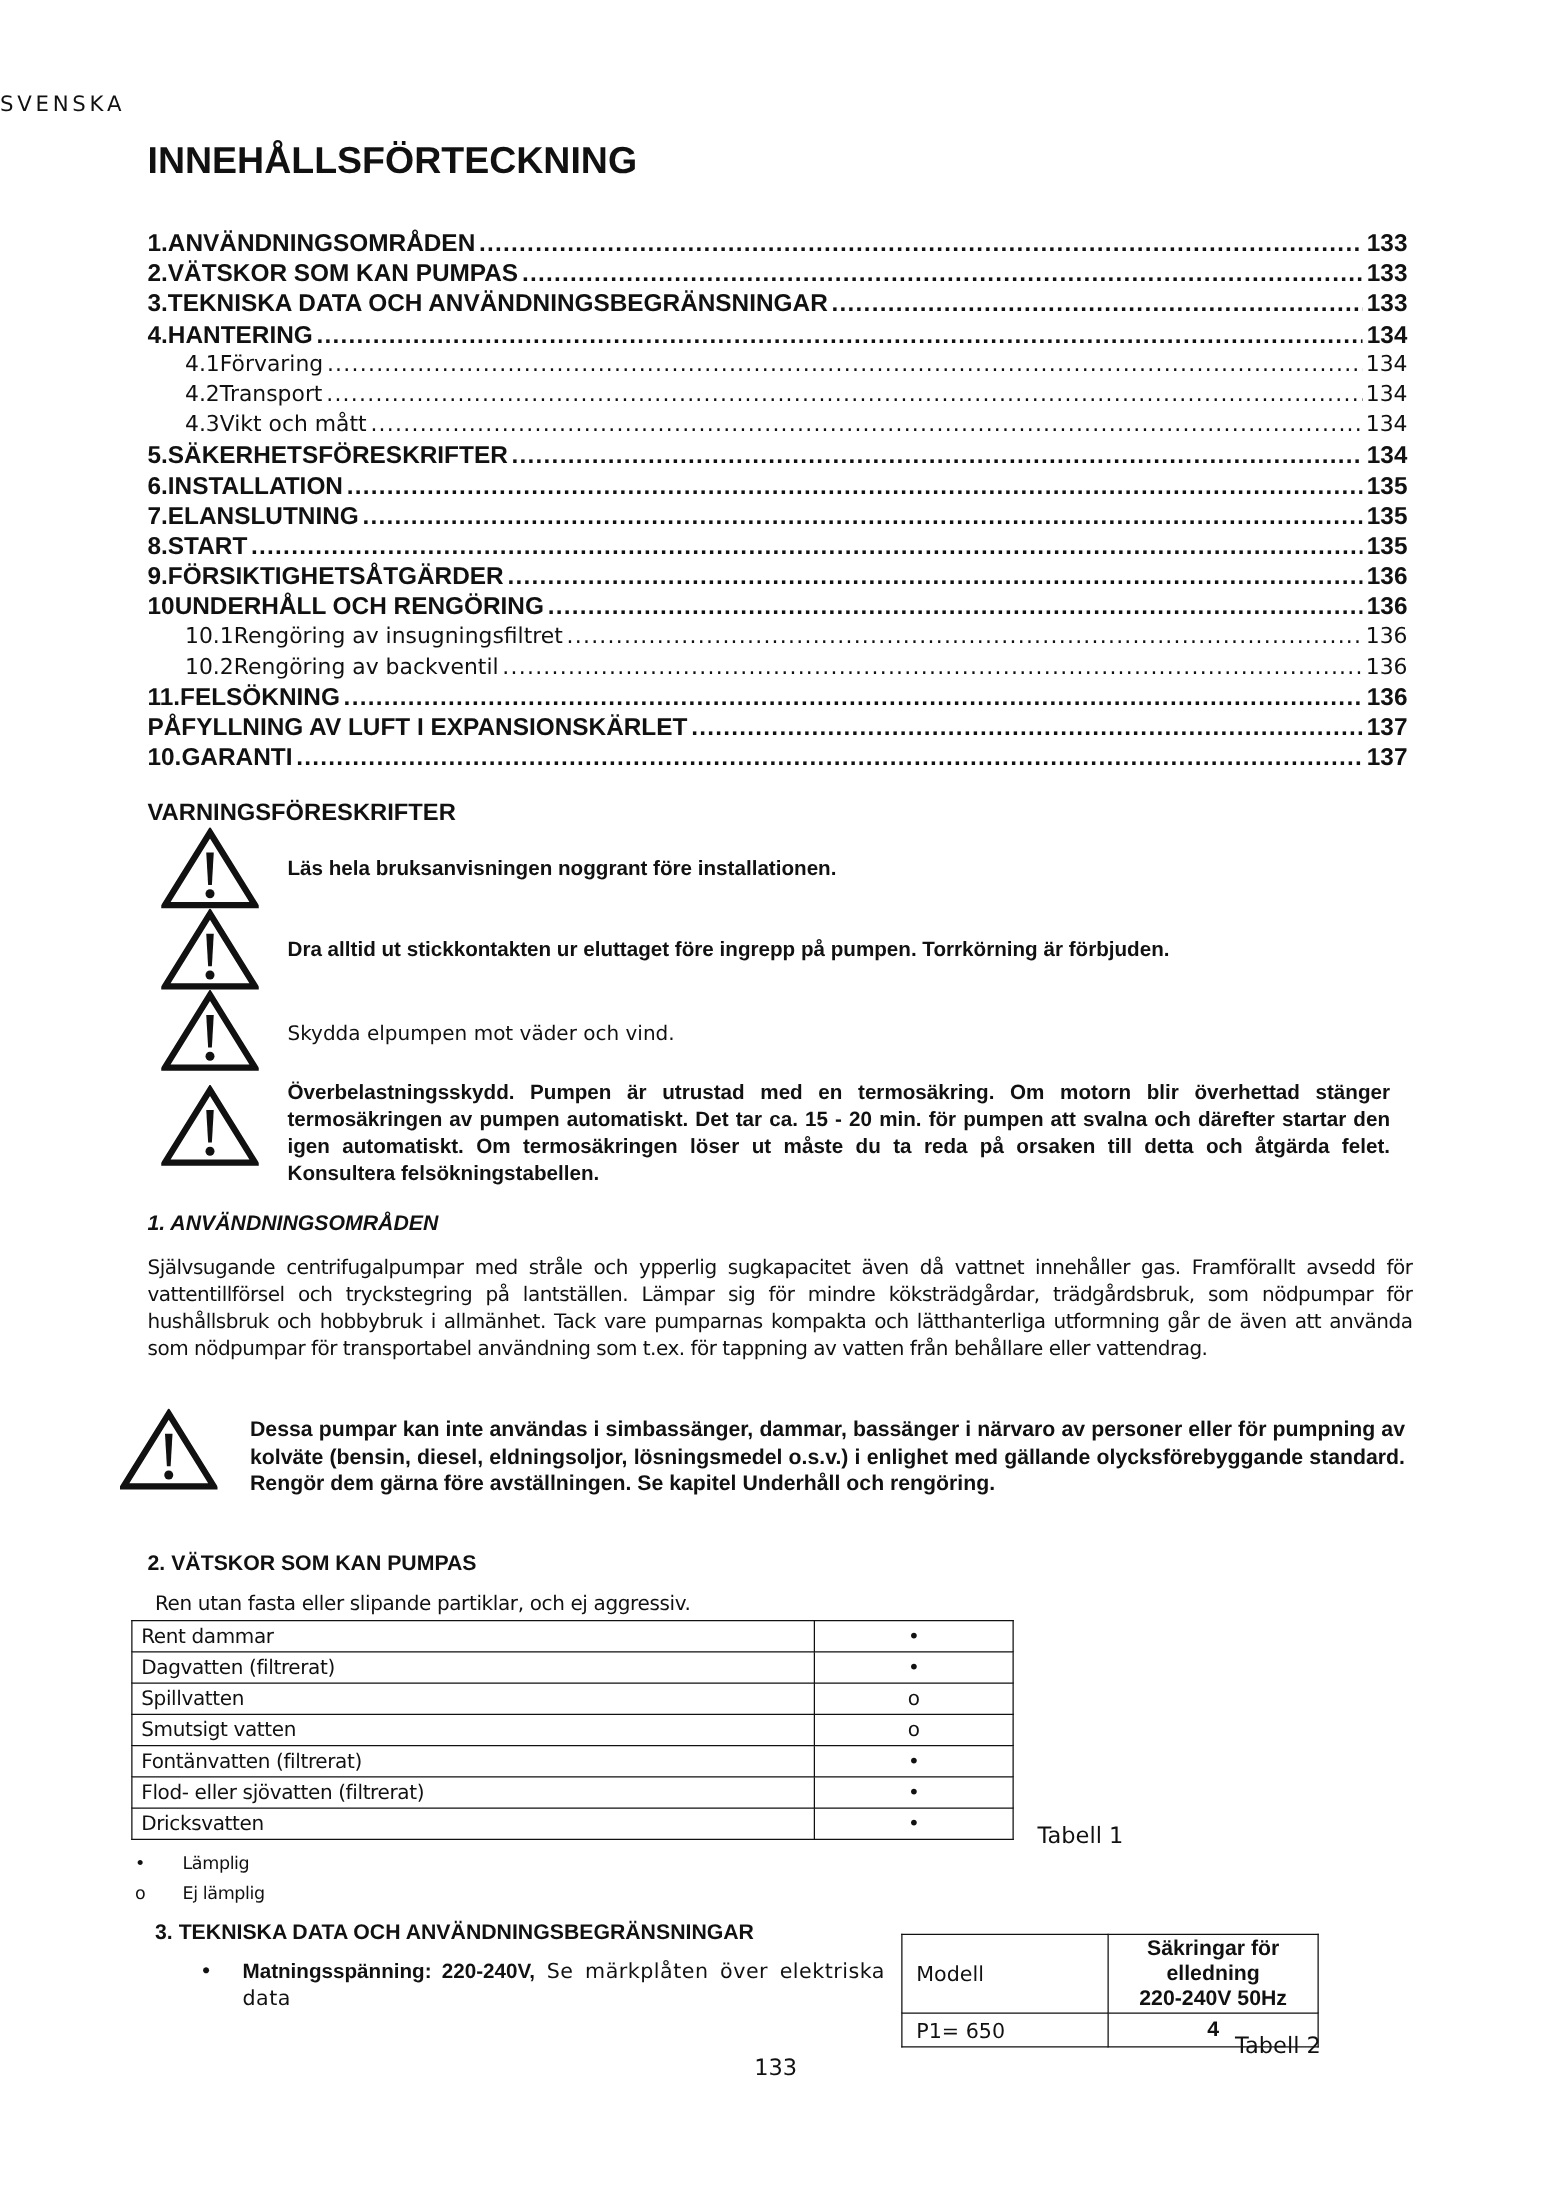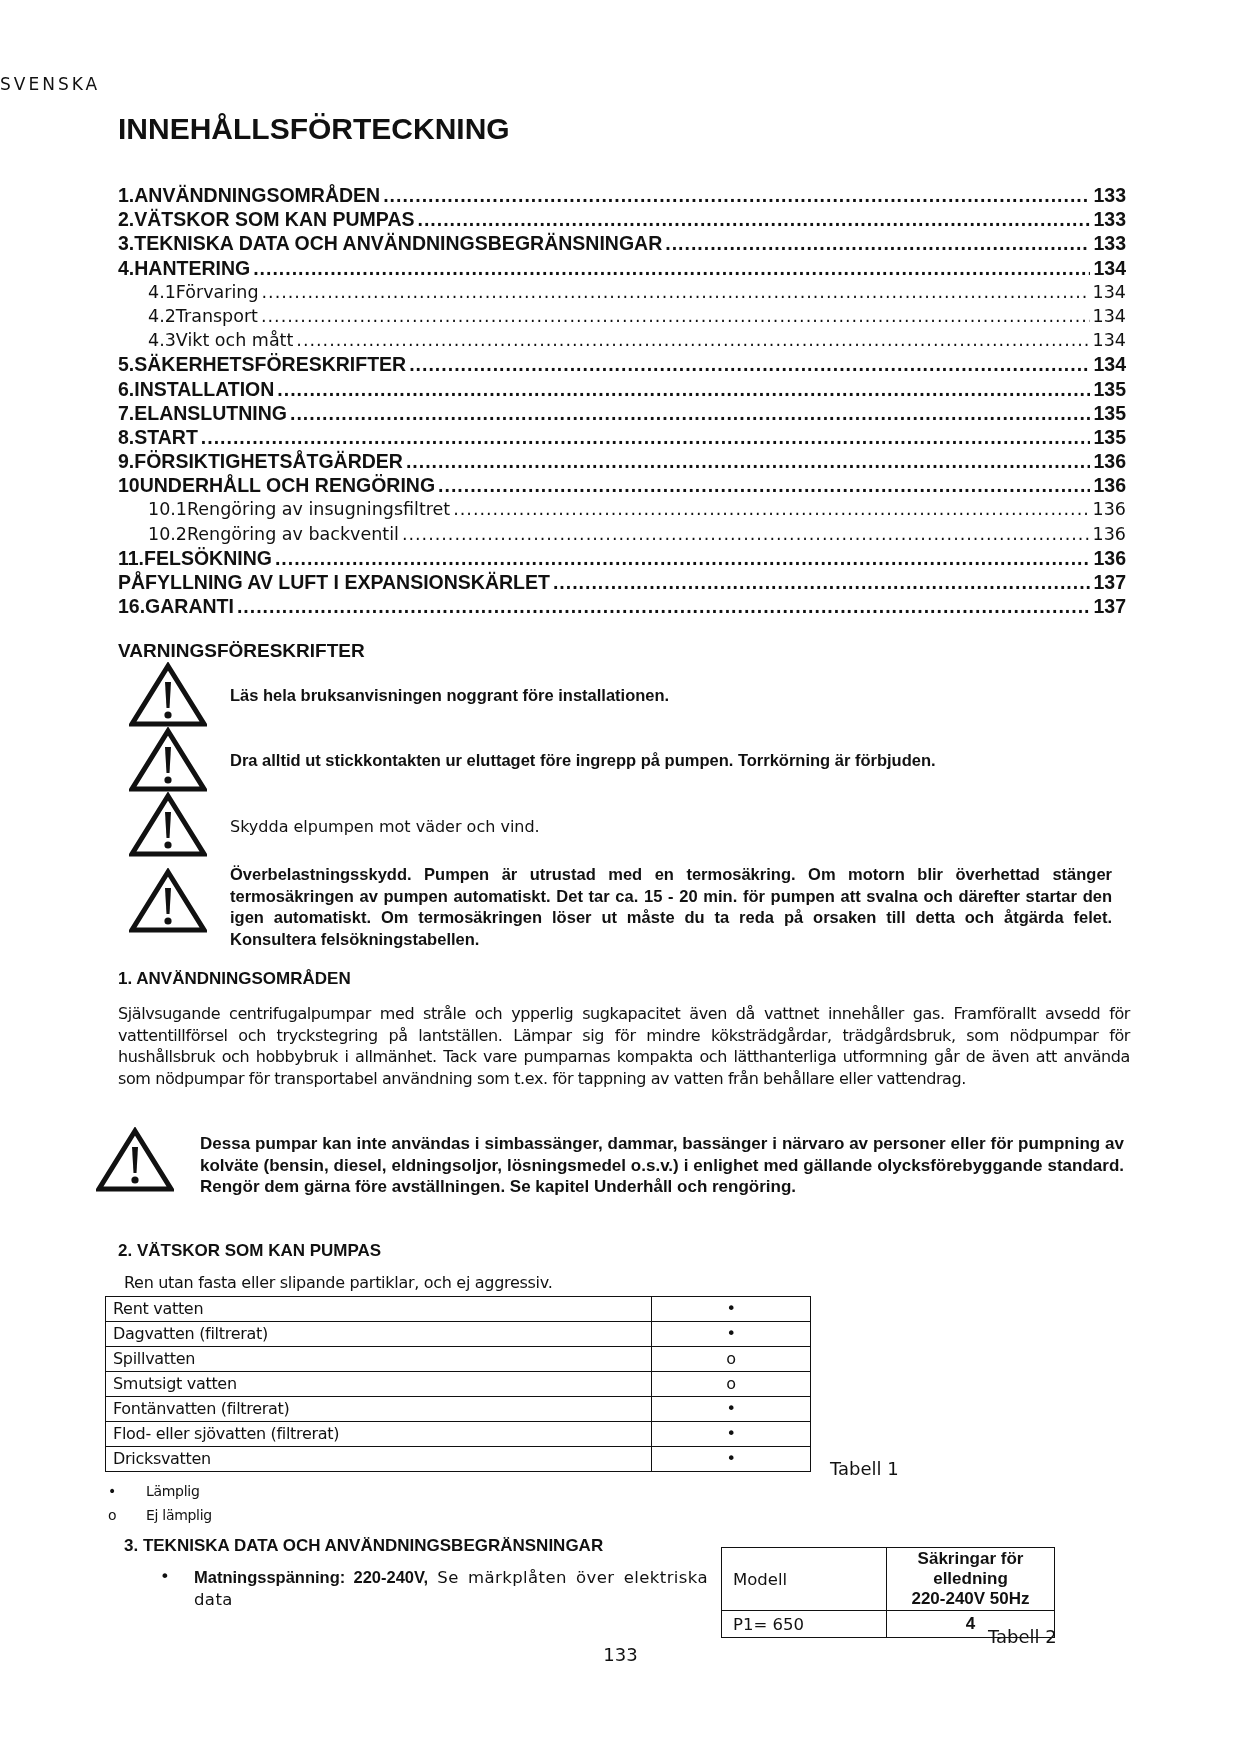--- a/index.html
+++ b/index.html
@@ -167,21 +167,21 @@
       <span class="toc-dots">............................................................................................................................................................................................................................................................................................................</span>
       <span class="toc-page">136</span>
     </div>
     <div class="toc-row lvl1">
       <span class="toc-num none"></span>
       <span class="toc-label">PÅFYLLNING AV LUFT I EXPANSIONSKÄRLET</span>
       <span class="toc-dots">............................................................................................................................................................................................................................................................................................................</span>
       <span class="toc-page">137</span>
     </div>
     <div class="toc-row lvl1">
-      <span class="toc-num wide">16.</span>
+      <span class="toc-num wide">10.</span>
       <span class="toc-label">GARANTI</span>
       <span class="toc-dots">............................................................................................................................................................................................................................................................................................................</span>
       <span class="toc-page">137</span>
     </div>
   </div>
 
 <div id="warn-heading" class="abs">VARNINGSFÖRESKRIFTER</div>
 <div id="warnings">
     <svg class="tri" viewBox="0 0 78 66" style="left:129px; top:662px;">
       <polygon points="39,4 75,62 3,62" fill="none" stroke="#111" stroke-width="5"></polygon>
@@ -202,35 +202,35 @@
     </svg>
     <div class="warn-text plain" style="top: 816px;">Skydda elpumpen mot väder och vind.</div>
     <svg class="tri" viewBox="0 0 78 66" style="left:129px; top:868px;">
       <polygon points="39,4 75,62 3,62" fill="none" stroke="#111" stroke-width="5"></polygon>
       <path d="M36,20 L42,20 L40.5,46 L37.5,46 Z" fill="#111"></path>
       <circle cx="39" cy="53" r="3.6" fill="#111"></circle>
     </svg>
     <div class="warn-text bold justify" style="top: 864px; width: 882px;">Överbelastningsskydd. Pumpen är utrustad med en termosäkring. Om motorn blir överhettad stänger termosäkringen av pumpen automatiskt. Det tar ca. 15 - 20 min. för pumpen att svalna och därefter startar den igen automatiskt. Om termosäkringen löser ut måste du ta reda på orsaken till detta och åtgärda felet. Konsultera felsökningstabellen.</div>
   </div>
 
-<div class="sec-heading" style="left:118px; top:969px;">1.  ANVÄNDNINGSOMRÅDEN</div>
+<div class="sec-heading" style="left:118px; top:969px;font-style:italic;">1.  ANVÄNDNINGSOMRÅDEN</div>
 <div id="s1-body" class="abs justify">Självsugande centrifugalpumpar med stråle och ypperlig sugkapacitet även då vattnet innehåller gas. Framförallt avsedd för vattentillförsel och tryckstegring på lantställen. Lämpar sig för mindre köksträdgårdar, trädgårdsbruk, som nödpumpar för hushållsbruk och hobbybruk i allmänhet. Tack vare pumparnas kompakta och lätthanterliga utformning går de även att använda som nödpumpar för transportabel användning som t.ex. för tappning av vatten från behållare eller vattendrag.</div>
 <svg class="tri" style="left:96px; top:1127px;" viewBox="0 0 78 66">
   <polygon points="39,4 75,62 3,62" fill="none" stroke="#111" stroke-width="5" stroke-linejoin="miter"></polygon>
   <path d="M36,20 L42,20 L40.5,46 L37.5,46 Z" fill="#111"></path>
   <circle cx="39" cy="53" r="3.6" fill="#111"></circle>
 </svg>
 <div id="s1-warn" class="abs justify">Dessa pumpar kan inte användas i simbassänger, dammar, bassänger i närvaro av personer eller för pumpning av kolväte (bensin, diesel, eldningsoljor, lösningsmedel o.s.v.) i enlighet med gällande olycksförebyggande standard. Rengör dem gärna före avställningen. Se kapitel Underhåll och rengöring.</div>
 
 <div class="sec-heading" style="left:118px; top:1241px;">2.  VÄTSKOR SOM KAN PUMPAS</div>
 <div id="s2-intro" class="abs">Ren utan fasta eller slipande partiklar, och ej aggressiv.</div>
 <table id="liq-table" class="abs">
     <tbody id="liq-body">
       <tr>
-        <td>Rent vatten</td>
+        <td>Rent dammar</td>
         <td class="mark">•</td>
       </tr>
       <tr>
         <td>Dagvatten (filtrerat)</td>
         <td class="mark">•</td>
       </tr>
       <tr>
         <td>Spillvatten</td>
         <td class="mark">o</td>
       </tr>

